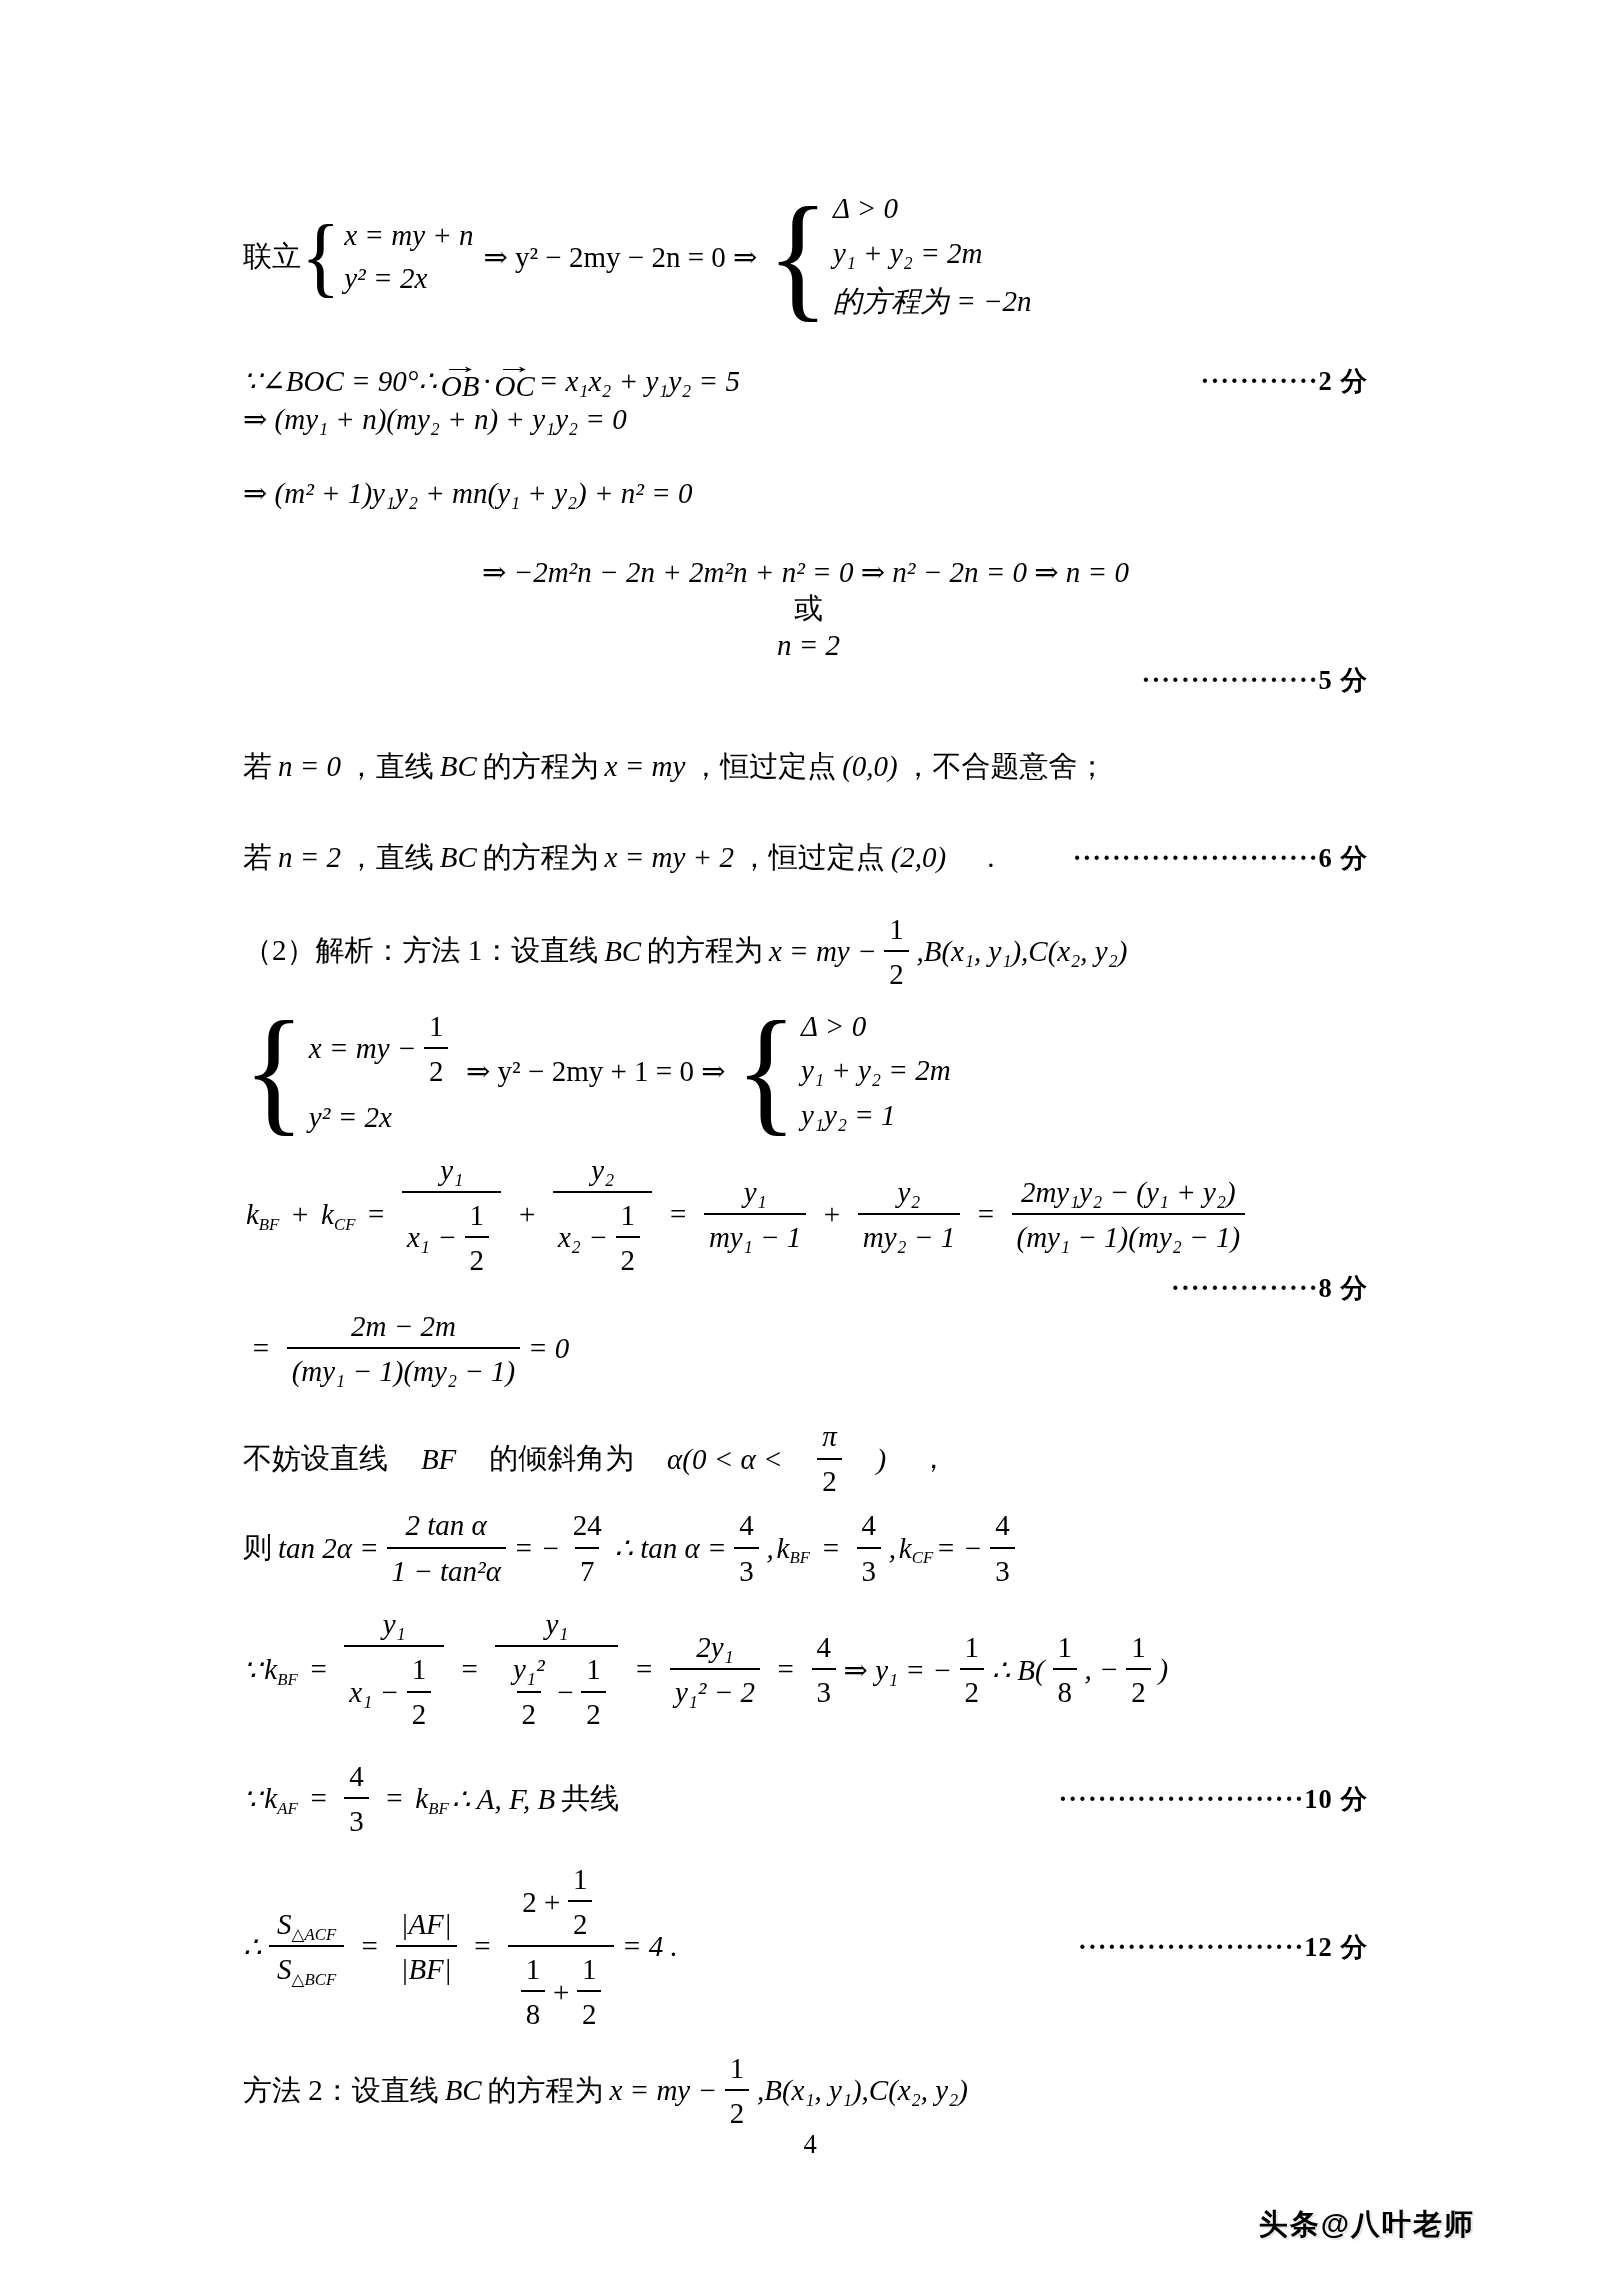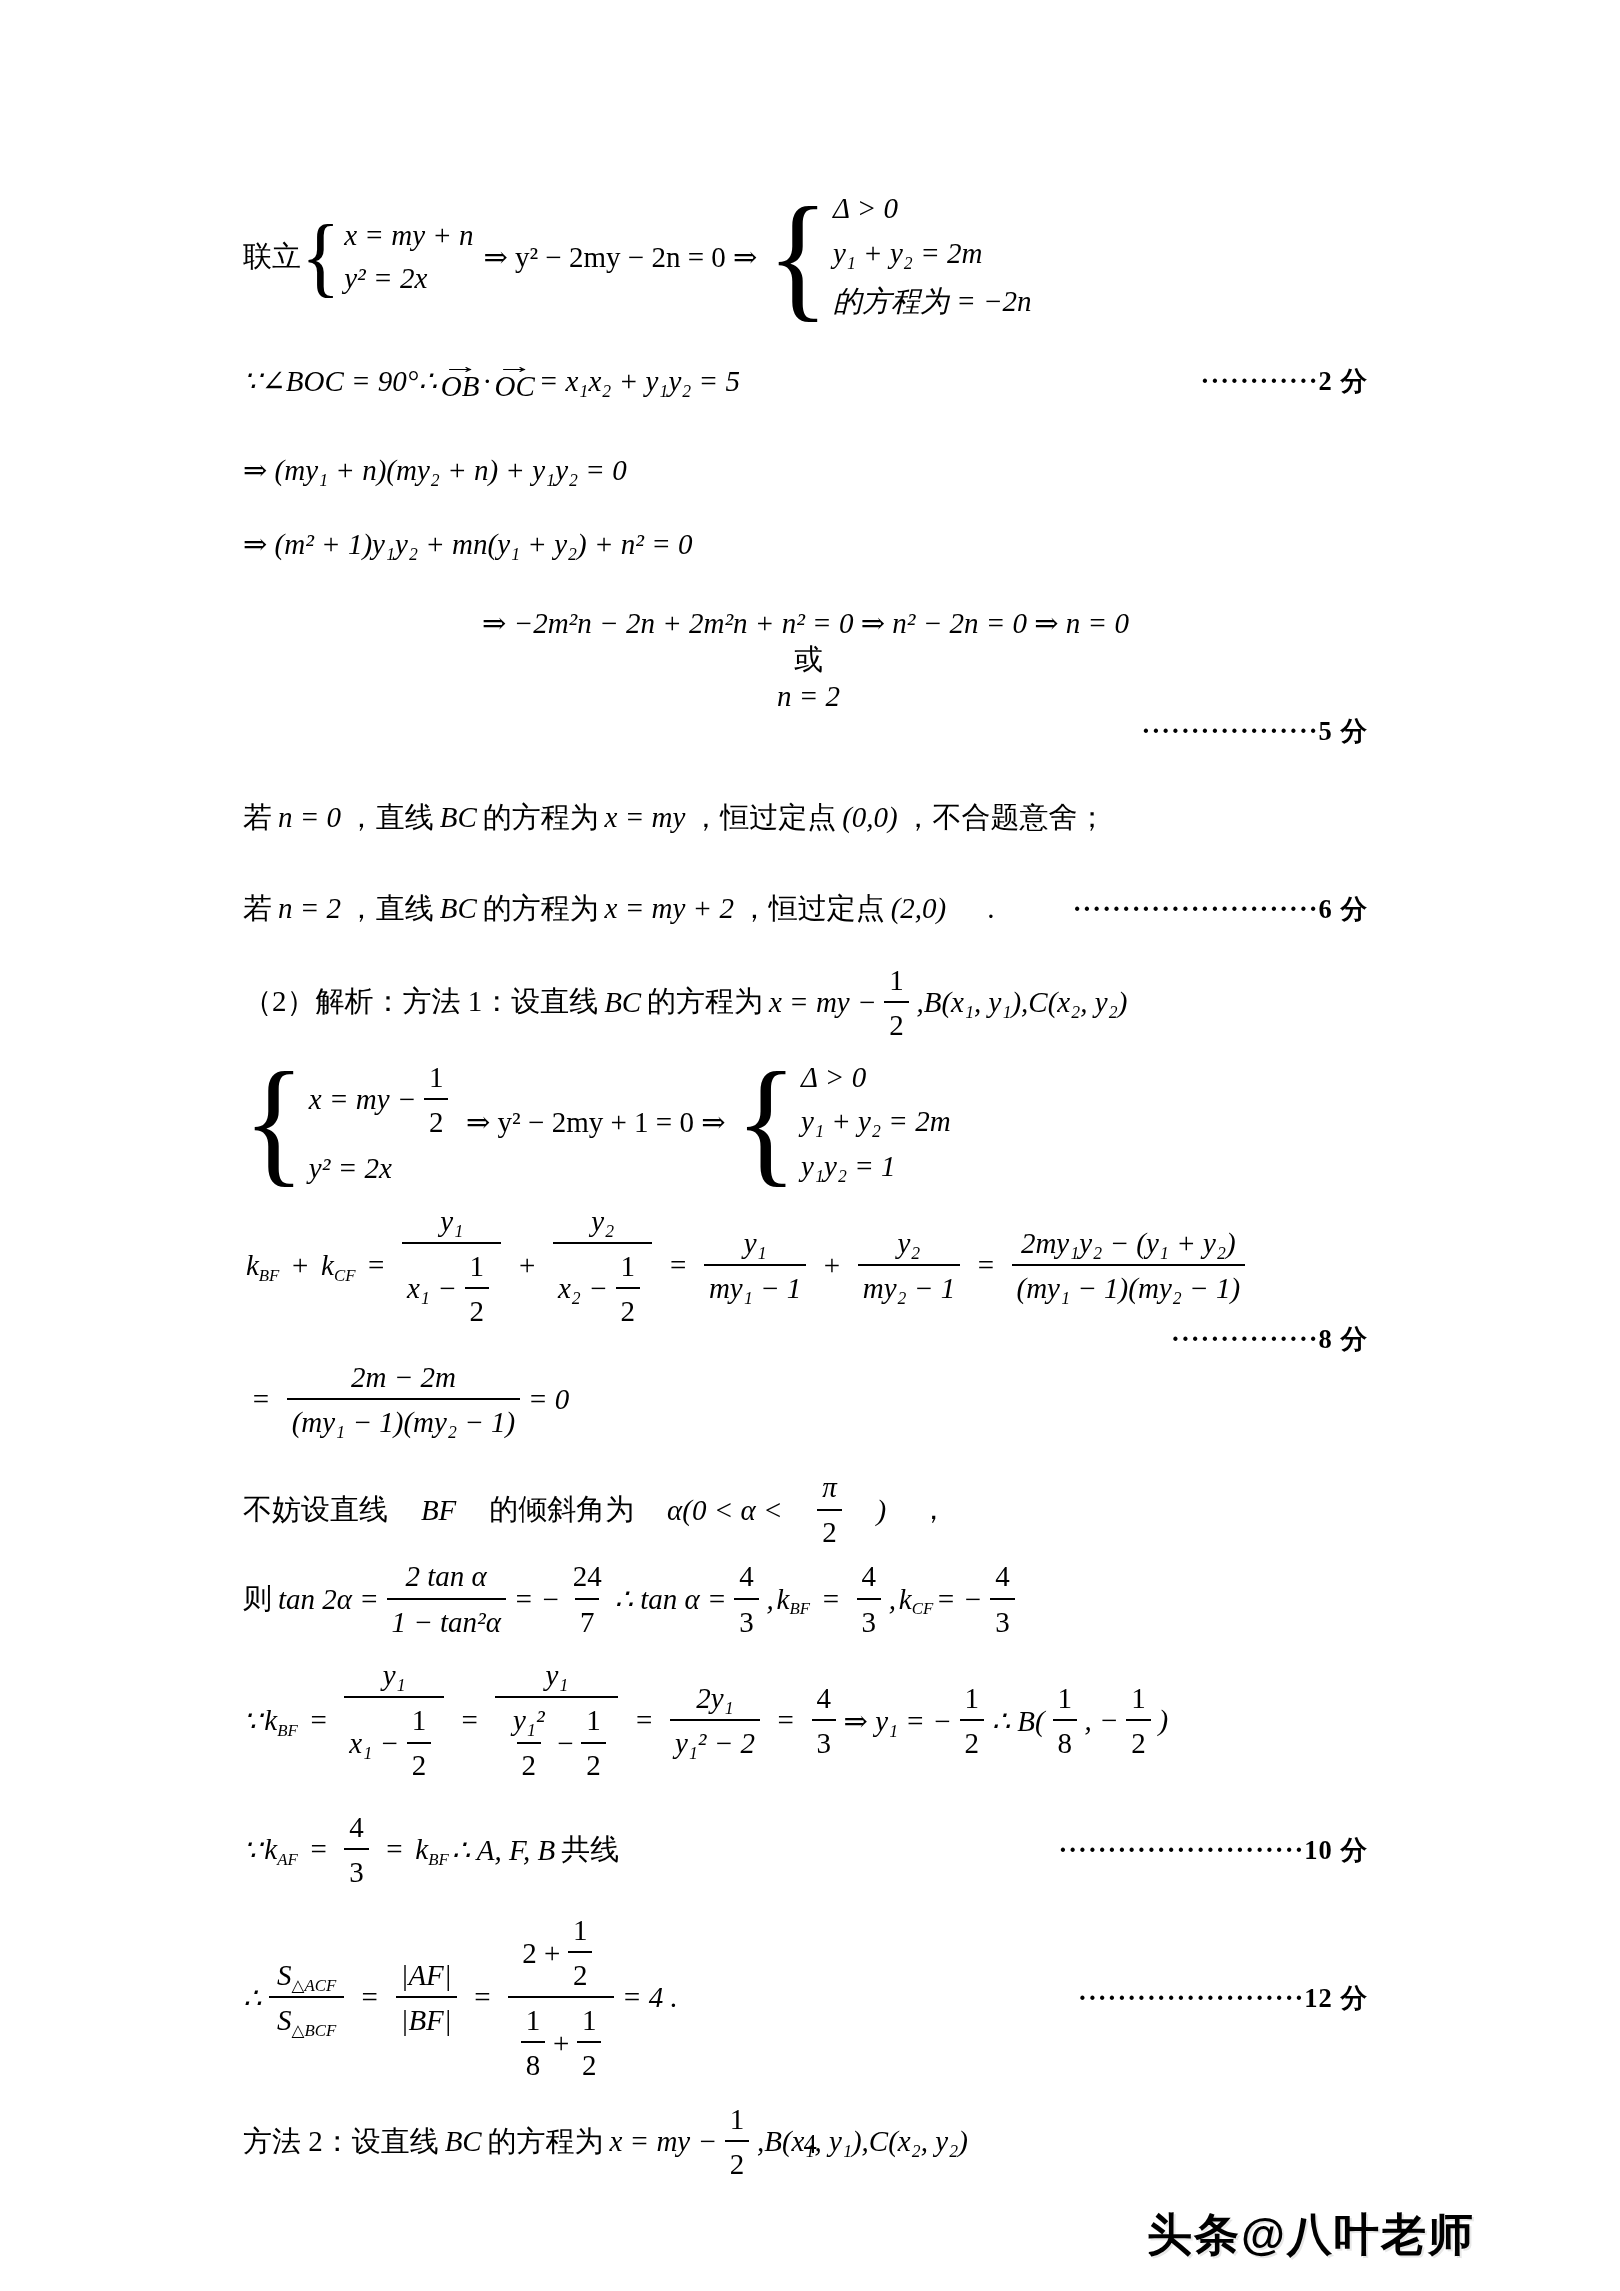--- a/index.html
+++ b/index.html
@@ -40,26 +40,26 @@
   
   .msub { display:inline-flex; align-items:baseline; margin:0 2.9px; }
   .msub .base { font-style:italic; }
   .msub sub { font-size:0.58em; font-style:italic; line-height:1; position:relative; top:0.35em; letter-spacing:0; }
   
   .score { margin-left:auto; font-size:26.5px; font-weight:600; font-style:normal; letter-spacing:1px; }
   .score-line { justify-content:center; }
   .period { margin-left:41px; font-style:normal; }
   
   .page-number { position:absolute; left:0; width:1620px; top:2129px; text-align:center; font-size:26.5px; }
-  .watermark { position:absolute; right:145px; top:2205px; font-size:45px; font-weight:900;
+  .watermark { position:absolute; right:145px; top:2205px; font-size:29px; font-weight:900;
                font-family:"Liberation Sans","DejaVu Sans",sans-serif; letter-spacing:2px; color:#000;
                text-shadow:2px 2px 0 #e8e8e8; }
   
   .l1  { margin-bottom:39px; }
-  .l2  { margin-bottom:51px; }
+  .l2  { }
   .l3  { margin-bottom:40px; }
   .l4  { margin-bottom:45px; }
   .l5  { margin-bottom:49px;flex-direction:column; }
   .l6  { margin-bottom:51px; }
   .l7  { margin-bottom:33px; }
   .l8  { margin-bottom:16px; }
   .l9  { margin-bottom:17.6px; }
   .l10 { margin-bottom:0; }
   .l10s{ margin-top:-7.8px; margin-bottom:2px; }
   .l11 { margin-bottom:29px; }

